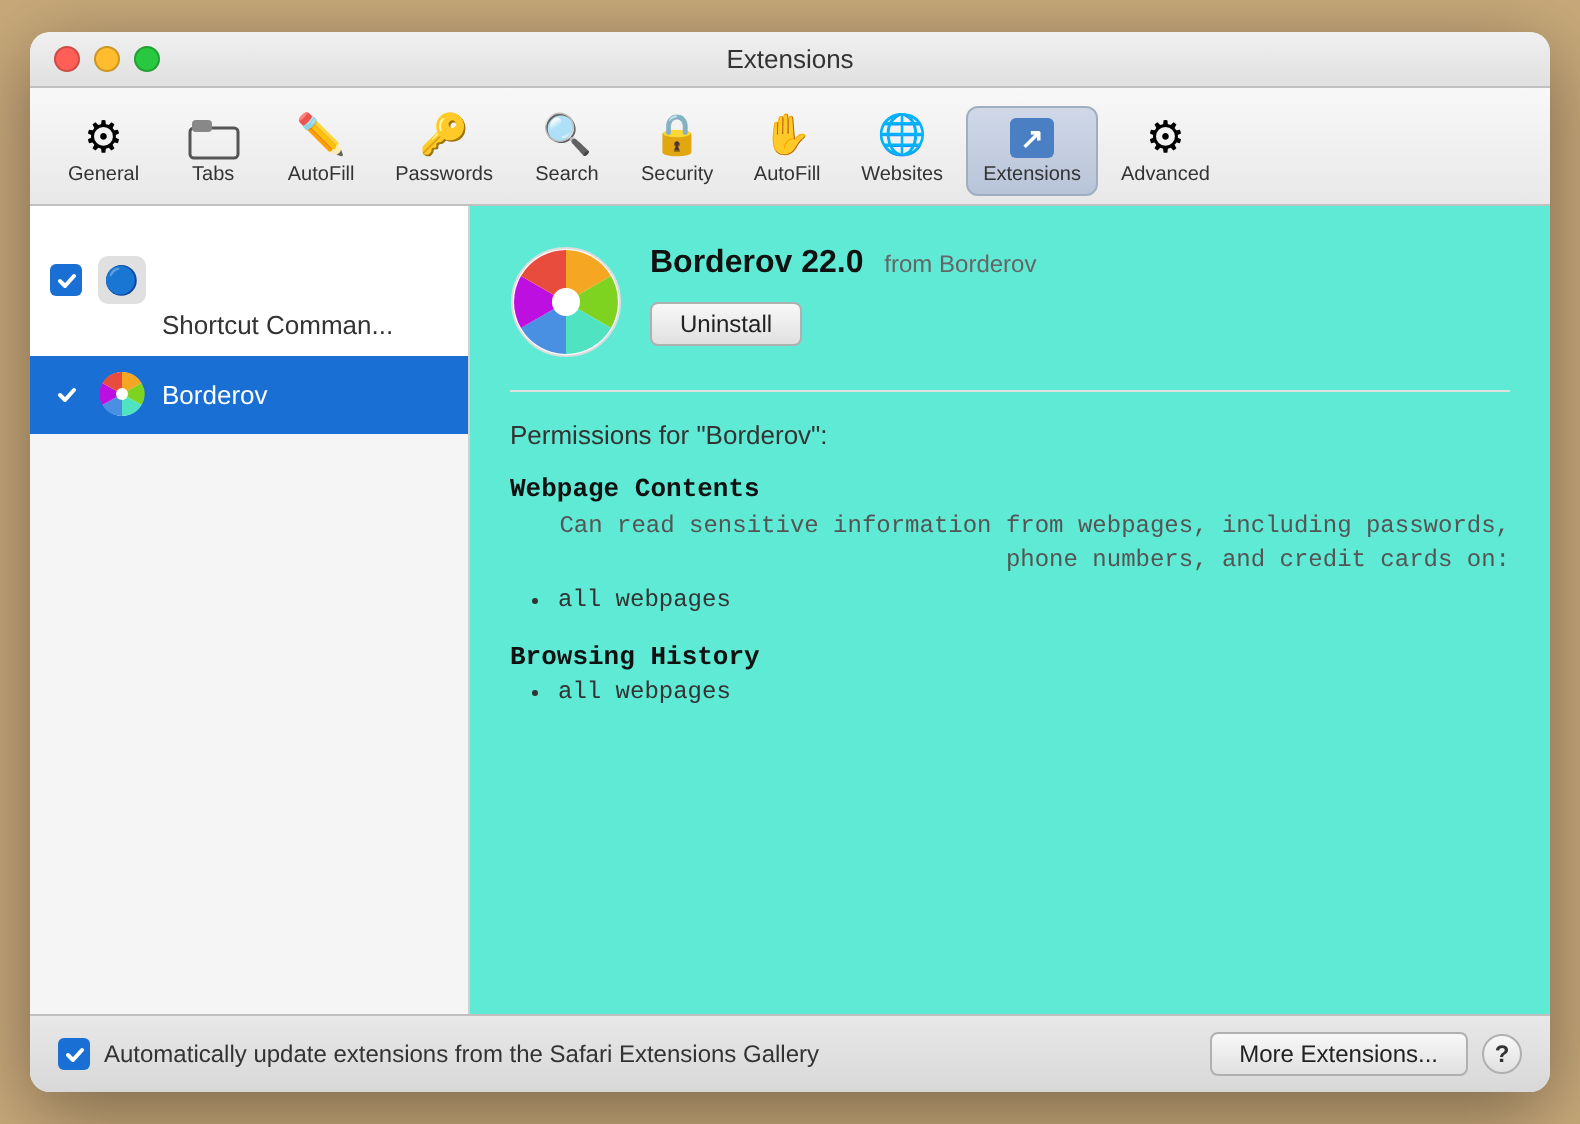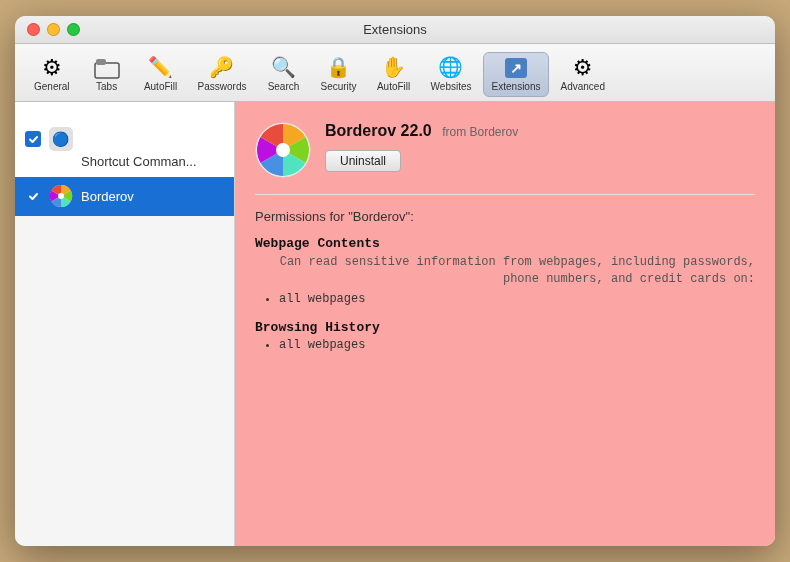--- a/index.html
+++ b/index.html
@@ -171,21 +171,21 @@
       font-size: 13px;
       flex: 1;
       overflow: hidden;
       text-overflow: ellipsis;
       white-space: nowrap;
     }
 
     
     .detail-pane {
       flex: 1;
-      background: #fca5a5;
+      background: #5eead4;
       padding: 20px;
       overflow-y: auto;
     }
 
     .extension-header {
       display: flex;
       align-items: flex-start;
       gap: 14px;
       margin-bottom: 16px;
     }
@@ -485,13 +485,27 @@
         <div class="permission-group">
           <div class="permission-name">Browsing History</div>
           <ul class="permission-list">
             <li>all webpages</li>
           </ul>
         </div>
       </div>
     </div>
   </div>
 
+  <div class="bottom-bar">
+    <div class="auto-update-section">
+      <div class="auto-update-checkbox">
+        <svg width="11" height="11" viewBox="0 0 11 11" fill="none">
+          <path d="M2 5.5L4.5 8L9 3" stroke="white" stroke-width="2" stroke-linecap="round" stroke-linejoin="round"></path>
+        </svg>
+      </div>
+      <span class="auto-update-label">Automatically update extensions from the Safari Extensions Gallery</span>
+    </div>
+    <div class="bottom-right">
+      <button class="more-extensions-btn">More Extensions...</button>
+      <div class="help-btn">?</div>
+    </div>
+  </div>
 </div>
 
 </body></html>

